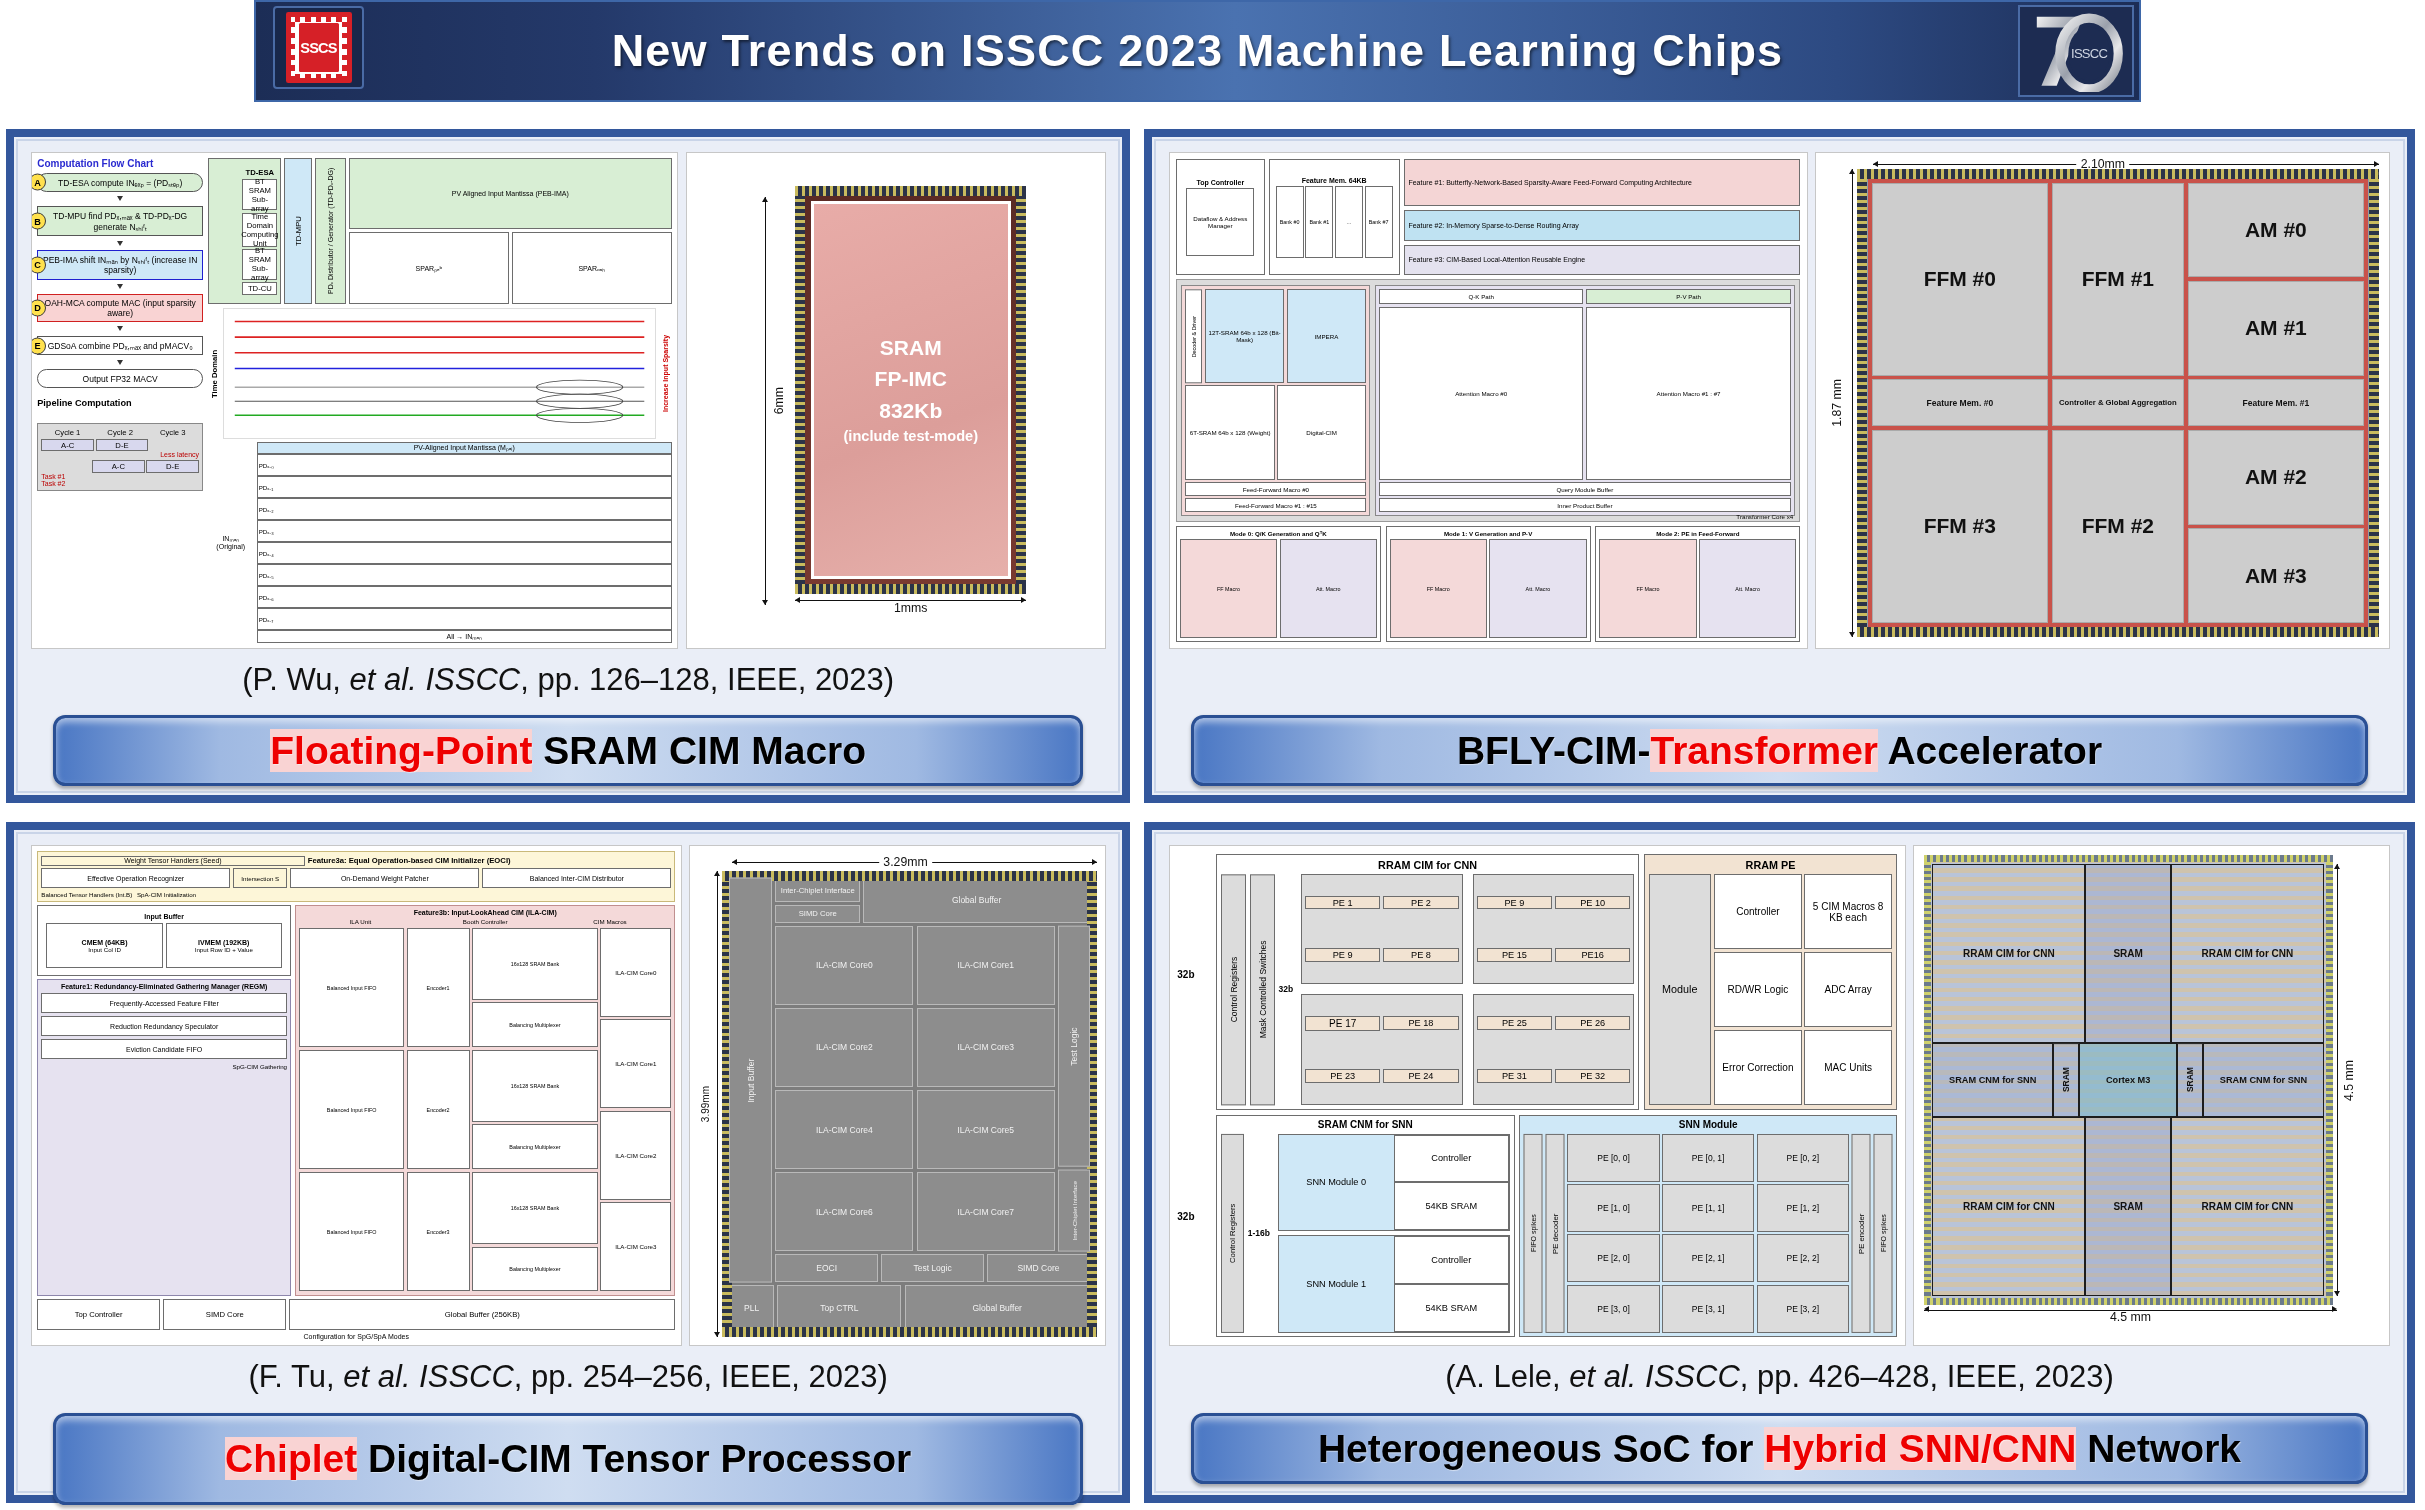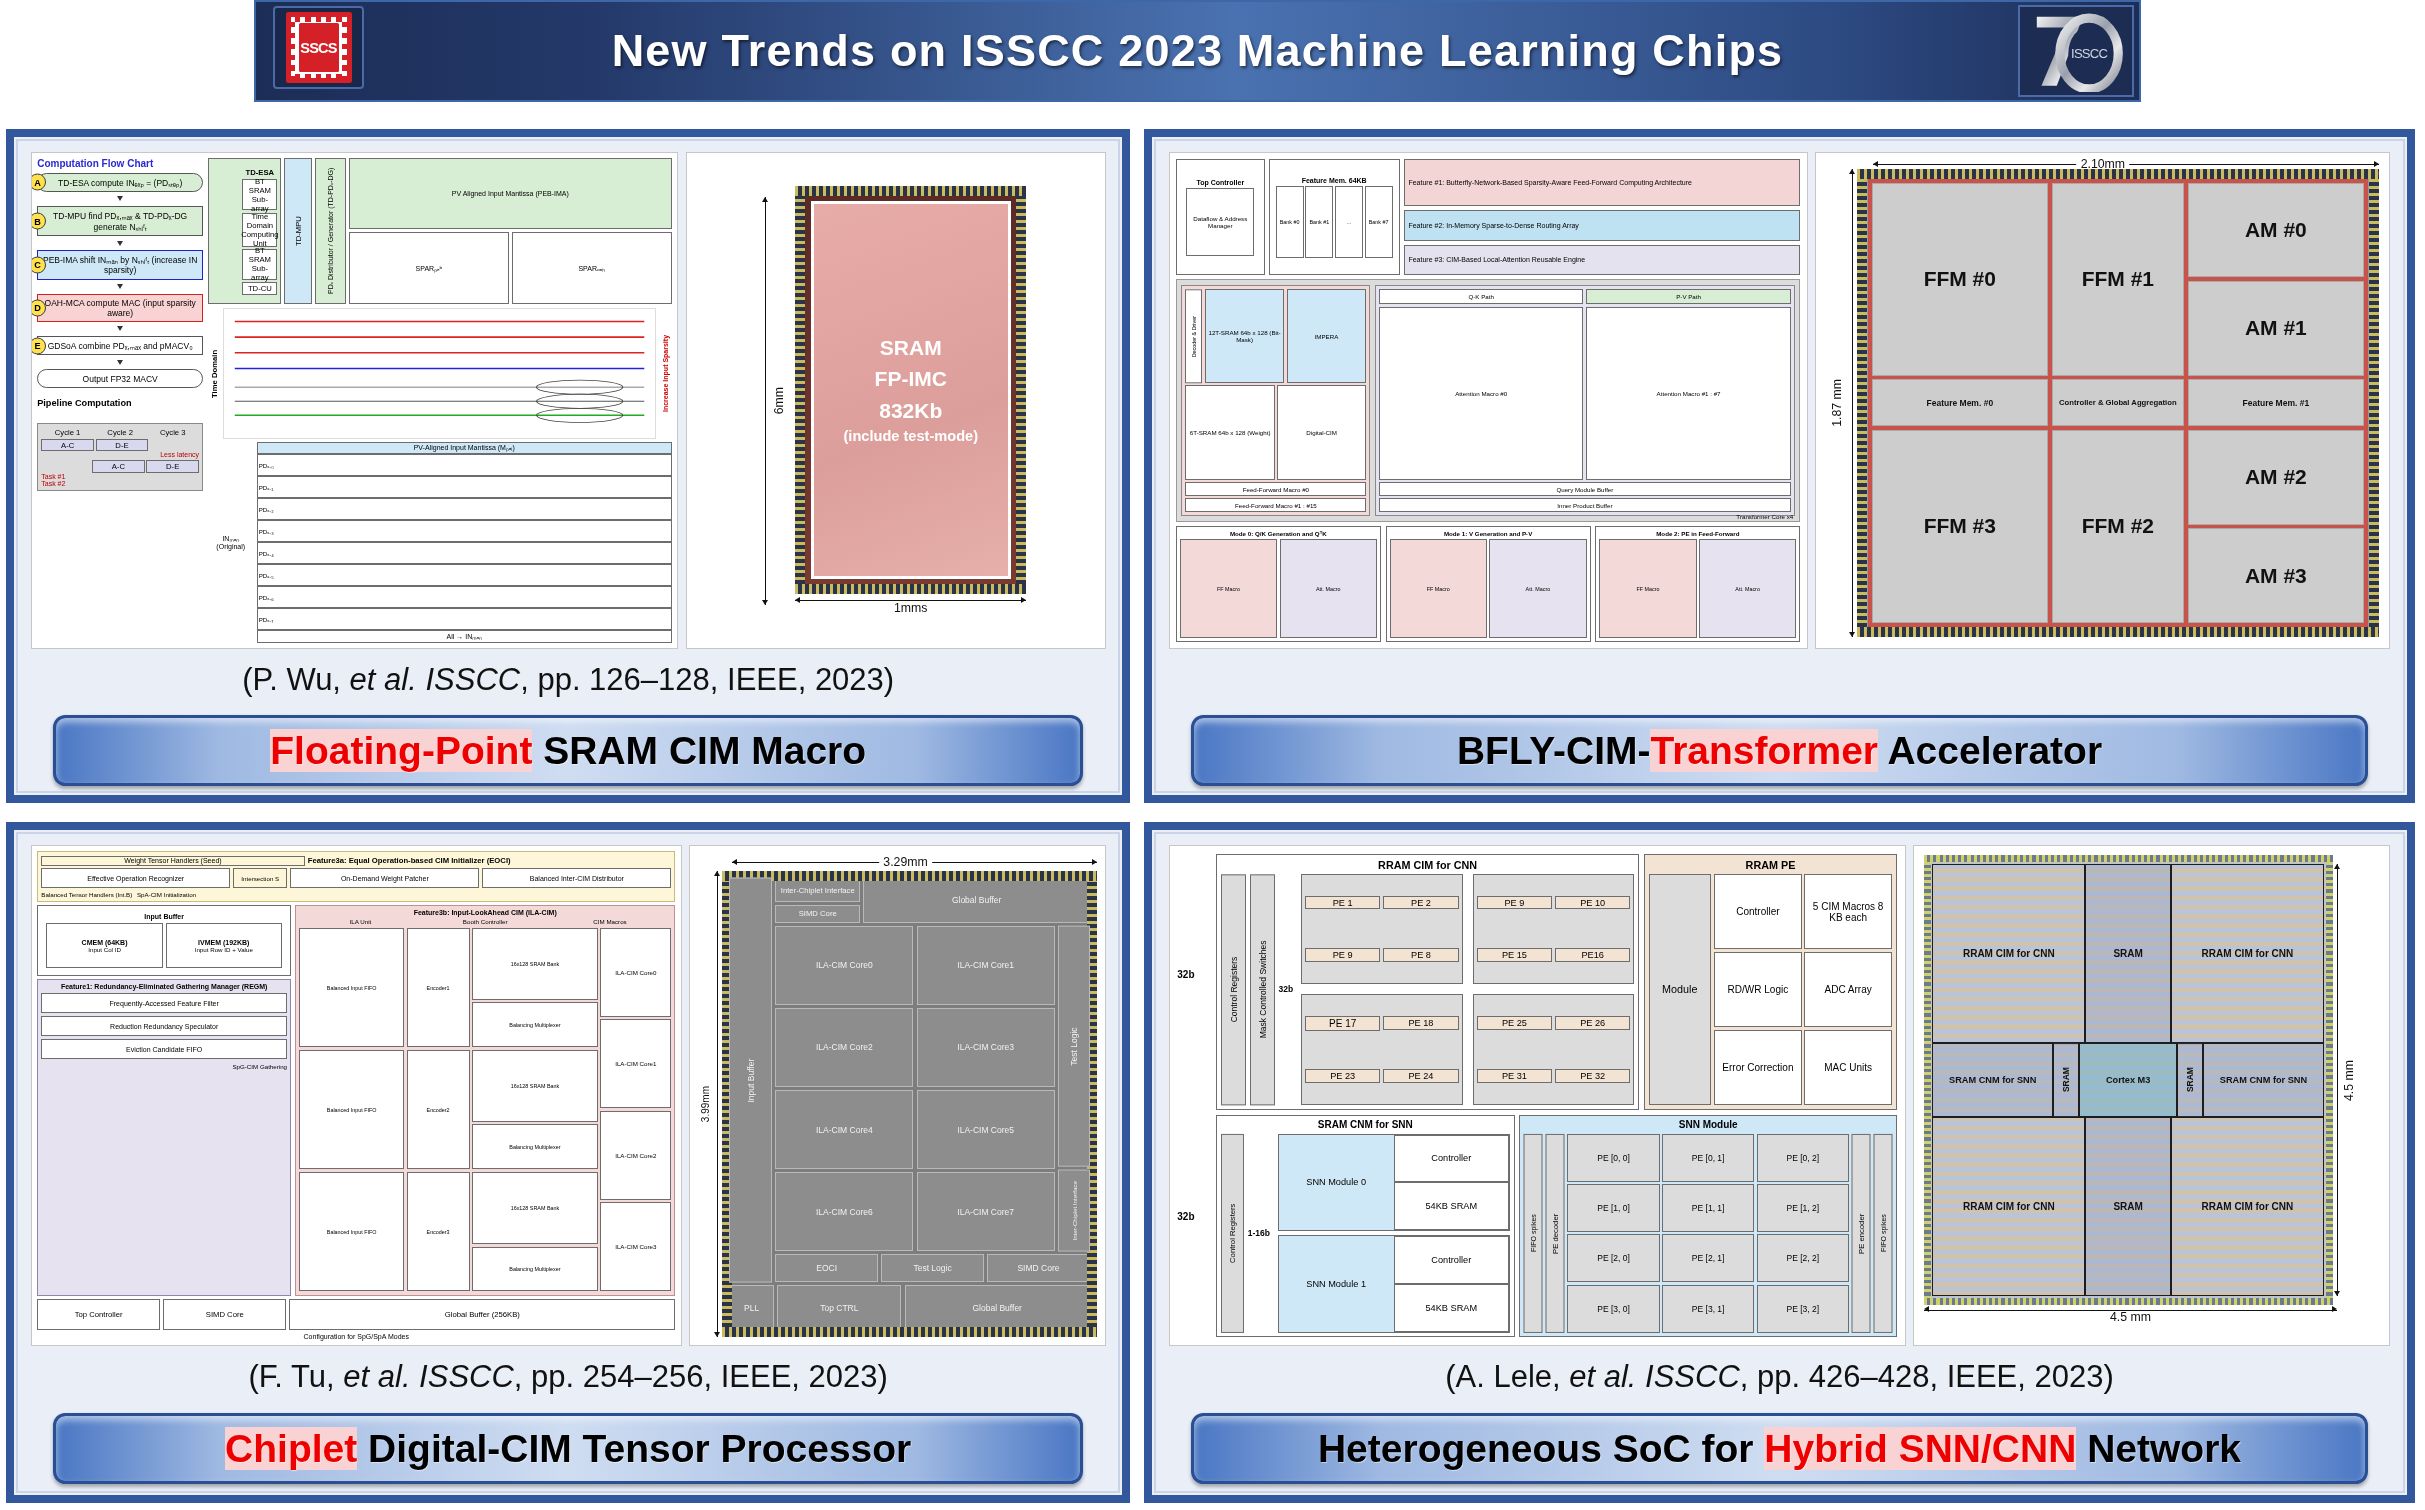--- a/index.html
+++ b/index.html
@@ -641,21 +641,21 @@
             </div>
           </div>
         </div>
       </div>
     </div>
 
     <div class="citation" style="top:525px;">
       <span>(F. Tu, </span><span class="it">et al. ISSCC</span><span>, pp. 254–256, IEEE, 2023)</span>
     </div>
 
-    <div class="caption-banner" style="left:35px;right:35px;top:579px;height:71px;">
+    <div class="caption-banner" style="left:35px;right:35px;top:579px;height:92px;">
       <div class="caption-text">
         <span class="red">Chiplet</span><span> Digital-CIM Tensor Processor</span>
       </div>
     </div>
    </div>
   </div>
 
   <div class="panel" id="panel-br">
    <div class="panel-inner">
 

